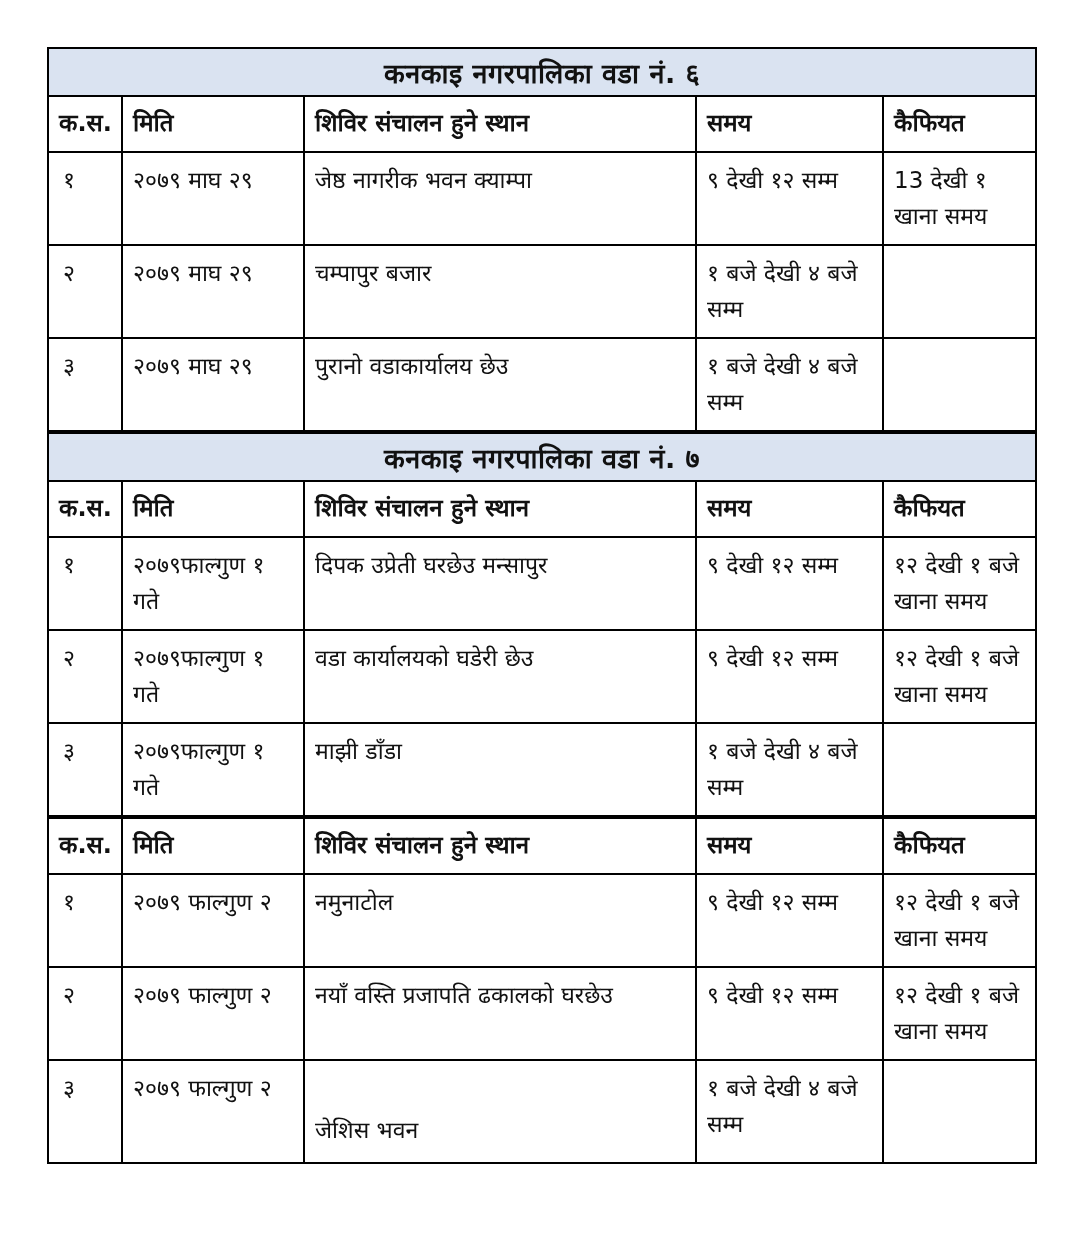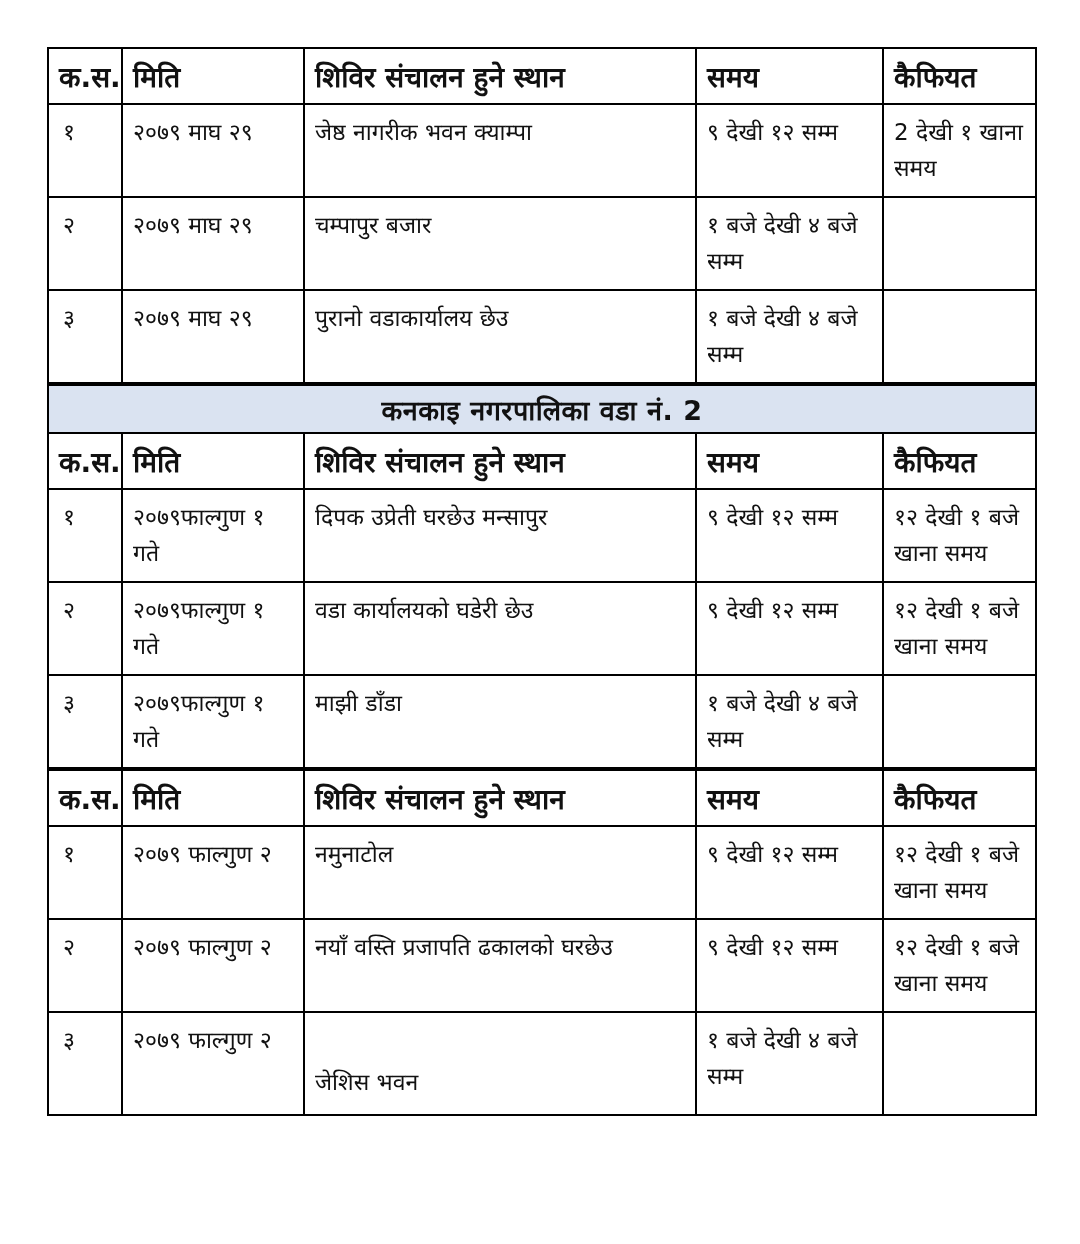--- a/index.html
+++ b/index.html
@@ -40,21 +40,21 @@
     font-weight: bold;
     font-size: 27px;
     height: 48px;
     padding: 2px 4px;
     letter-spacing: 0.5px;
   }
   tr.head-row th {
     text-align: left;
     vertical-align: top;
     font-weight: bold;
-    font-size: 28px;
+    font-size: 24px;
     height: 56px;
     padding: 8px 6px 6px 10px;
     white-space: nowrap;
   }
   tbody.rows td {
     vertical-align: top;
     font-weight: normal;
     font-size: 23px;
     line-height: 1.55;
     height: 93px;
@@ -65,127 +65,130 @@
   #tables-container table:nth-of-type(3) tbody.rows tr:nth-child(3) { height: 103px; }
   #tables-container table:nth-of-type(3) tbody.rows tr:nth-child(3) td:nth-child(3) {
     padding-top: 52px;
   }
 </style>
 </head>
 <body>
 
 <div class="page">
   <div id="tables-container">
+  <table class="ward">
+    <colgroup>
+      <col class="c0">
+          <col class="c1">
+          <col class="c2">
+          <col class="c3">
+          <col class="c4">
+    </colgroup>
+    <thead>
+      <tr class="band-row">
+        <td class="band" colspan="5">कनकाइ नगरपालिका वडा नं. ६</td>
+      </tr>
+      <tr class="head-row">
+            <th>क.स.</th>
+            <th>मिति</th>
+            <th>शिविर संचालन हुने स्थान</th>
+            <th>समय</th>
+            <th>कैफियत</th>
+          </tr>
+    </thead>
+    <tbody class="rows">
+          <tr>
+            <td>१</td>
+            <td>२०७९ माघ २९</td>
+            <td>जेष्ठ नागरीक भवन क्याम्पा</td>
+            <td>९ देखी १२ सम्म</td>
+            <td>13 देखी १ खाना समय</td>
+          </tr>
+          <tr>
+            <td>२</td>
+            <td>२०७९ माघ २९</td>
+            <td>चम्पापुर बजार</td>
+            <td>१ बजे देखी ४ बजे सम्म</td>
+            <td></td>
+          </tr>
+          <tr>
+            <td>३</td>
+            <td>२०७९ माघ २९</td>
+            <td>पुरानो वडाकार्यालय छेउ</td>
+            <td>१ बजे देखी ४ बजे सम्म</td>
+            <td></td>
+          </tr>
+        </tbody>
+  </table>
+
+  <table class="ward">
+    <colgroup>
+      <col class="c0">
+          <col class="c1">
+          <col class="c2">
+          <col class="c3">
+          <col class="c4">
+    </colgroup>
+    <thead>
+      <tr class="band-row">
+        <td class="band" colspan="5">कनकाइ नगरपालिका वडा नं. ७</td>
+      </tr>
+      <tr class="head-row">
+            <th>क.स.</th>
+            <th>मिति</th>
+            <th>शिविर संचालन हुने स्थान</th>
+            <th>समय</th>
+            <th>कैफियत</th>
+          </tr>
+    </thead>
+    <tbody class="rows">
+          <tr>
+            <td>१</td>
+            <td>२०७९फाल्गुण १ गते</td>
+            <td>दिपक उप्रेती घरछेउ मन्सापुर</td>
+            <td>९ देखी १२ सम्म</td>
+            <td>१२ देखी १ बजे खाना समय</td>
+          </tr>
+          <tr>
+            <td>२</td>
+            <td>२०७९फाल्गुण १ गते</td>
+            <td>वडा कार्यालयको घडेरी छेउ</td>
+            <td>९ देखी १२ सम्म</td>
+            <td>१२ देखी १ बजे खाना समय</td>
+          </tr>
+          <tr>
+            <td>३</td>
+            <td>२०७९फाल्गुण १ गते</td>
+            <td>माझी डाँडा</td>
+            <td>१ बजे देखी ४ बजे सम्म</td>
+            <td></td>
+          </tr>
+        </tbody>
+  </table>
+
   <table class="ward">
     <colgroup>
       <col class="c0">
           <col class="c1">
           <col class="c2">
           <col class="c3">
           <col class="c4">
     </colgroup>
     <thead>
       <tr class="head-row">
             <th>क.स.</th>
             <th>मिति</th>
             <th>शिविर संचालन हुने स्थान</th>
             <th>समय</th>
             <th>कैफियत</th>
           </tr>
     </thead>
     <tbody class="rows">
           <tr>
             <td>१</td>
-            <td>२०७९ माघ २९</td>
-            <td>जेष्ठ नागरीक भवन क्याम्पा</td>
-            <td>९ देखी १२ सम्म</td>
-            <td>2 देखी १ खाना समय</td>
-          </tr>
-          <tr>
-            <td>२</td>
-            <td>२०७९ माघ २९</td>
-            <td>चम्पापुर बजार</td>
-            <td>१ बजे देखी ४ बजे सम्म</td>
-            <td></td>
-          </tr>
-          <tr>
-            <td>३</td>
-            <td>२०७९ माघ २९</td>
-            <td>पुरानो वडाकार्यालय छेउ</td>
-            <td>१ बजे देखी ४ बजे सम्म</td>
-            <td></td>
-          </tr>
-        </tbody>
-  </table>
-
-  <table class="ward">
-    <colgroup>
-      <col class="c0">
-          <col class="c1">
-          <col class="c2">
-          <col class="c3">
-          <col class="c4">
-    </colgroup>
-    <thead>
-      <tr class="band-row">
-        <td class="band" colspan="5">कनकाइ नगरपालिका वडा नं. 2</td>
-      </tr>
-      <tr class="head-row">
-            <th>क.स.</th>
-            <th>मिति</th>
-            <th>शिविर संचालन हुने स्थान</th>
-            <th>समय</th>
-            <th>कैफियत</th>
-          </tr>
-    </thead>
-    <tbody class="rows">
-          <tr>
-            <td>१</td>
-            <td>२०७९फाल्गुण १ गते</td>
-            <td>दिपक उप्रेती घरछेउ मन्सापुर</td>
-            <td>९ देखी १२ सम्म</td>
-            <td>१२ देखी १ बजे खाना समय</td>
-          </tr>
-          <tr>
-            <td>२</td>
-            <td>२०७९फाल्गुण १ गते</td>
-            <td>वडा कार्यालयको घडेरी छेउ</td>
-            <td>९ देखी १२ सम्म</td>
-            <td>१२ देखी १ बजे खाना समय</td>
-          </tr>
-          <tr>
-            <td>३</td>
-            <td>२०७९फाल्गुण १ गते</td>
-            <td>माझी डाँडा</td>
-            <td>१ बजे देखी ४ बजे सम्म</td>
-            <td></td>
-          </tr>
-        </tbody>
-  </table>
-
-  <table class="ward">
-    <colgroup>
-      <col class="c0">
-          <col class="c1">
-          <col class="c2">
-          <col class="c3">
-          <col class="c4">
-    </colgroup>
-    <thead>
-      <tr class="head-row">
-            <th>क.स.</th>
-            <th>मिति</th>
-            <th>शिविर संचालन हुने स्थान</th>
-            <th>समय</th>
-            <th>कैफियत</th>
-          </tr>
-    </thead>
-    <tbody class="rows">
-          <tr>
-            <td>१</td>
             <td>२०७९ फाल्गुण २</td>
             <td>नमुनाटोल</td>
             <td>९ देखी १२ सम्म</td>
             <td>१२ देखी १ बजे खाना समय</td>
           </tr>
           <tr>
             <td>२</td>
             <td>२०७९ फाल्गुण २</td>
             <td>नयाँ वस्ति प्रजापति ढकालको घरछेउ</td>
             <td>९ देखी १२ सम्म</td>

